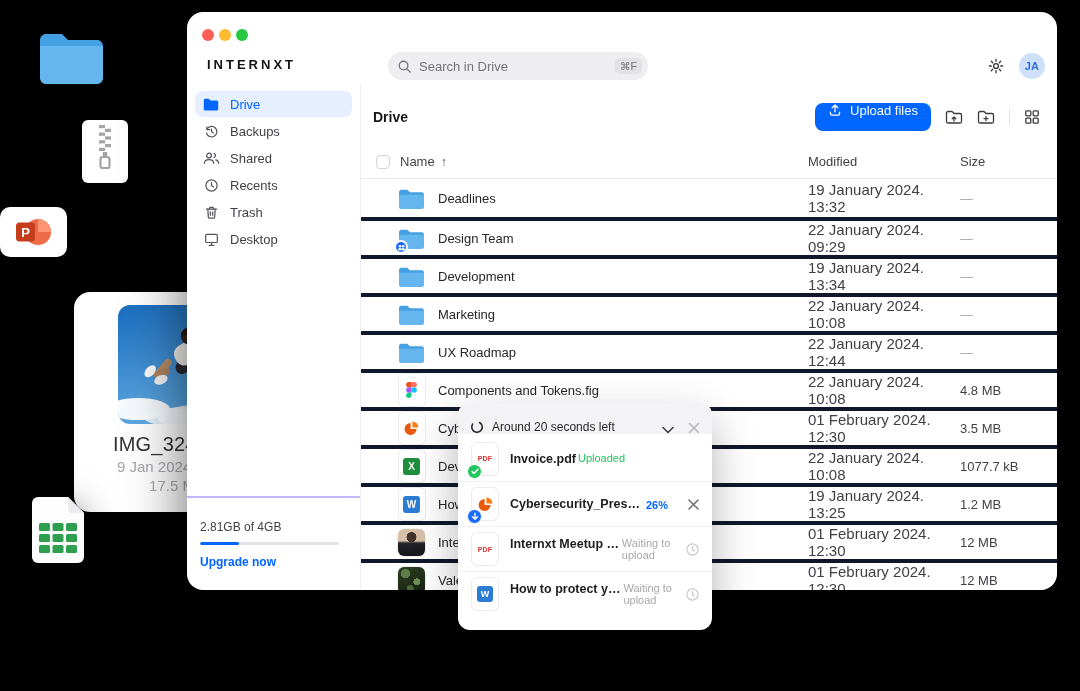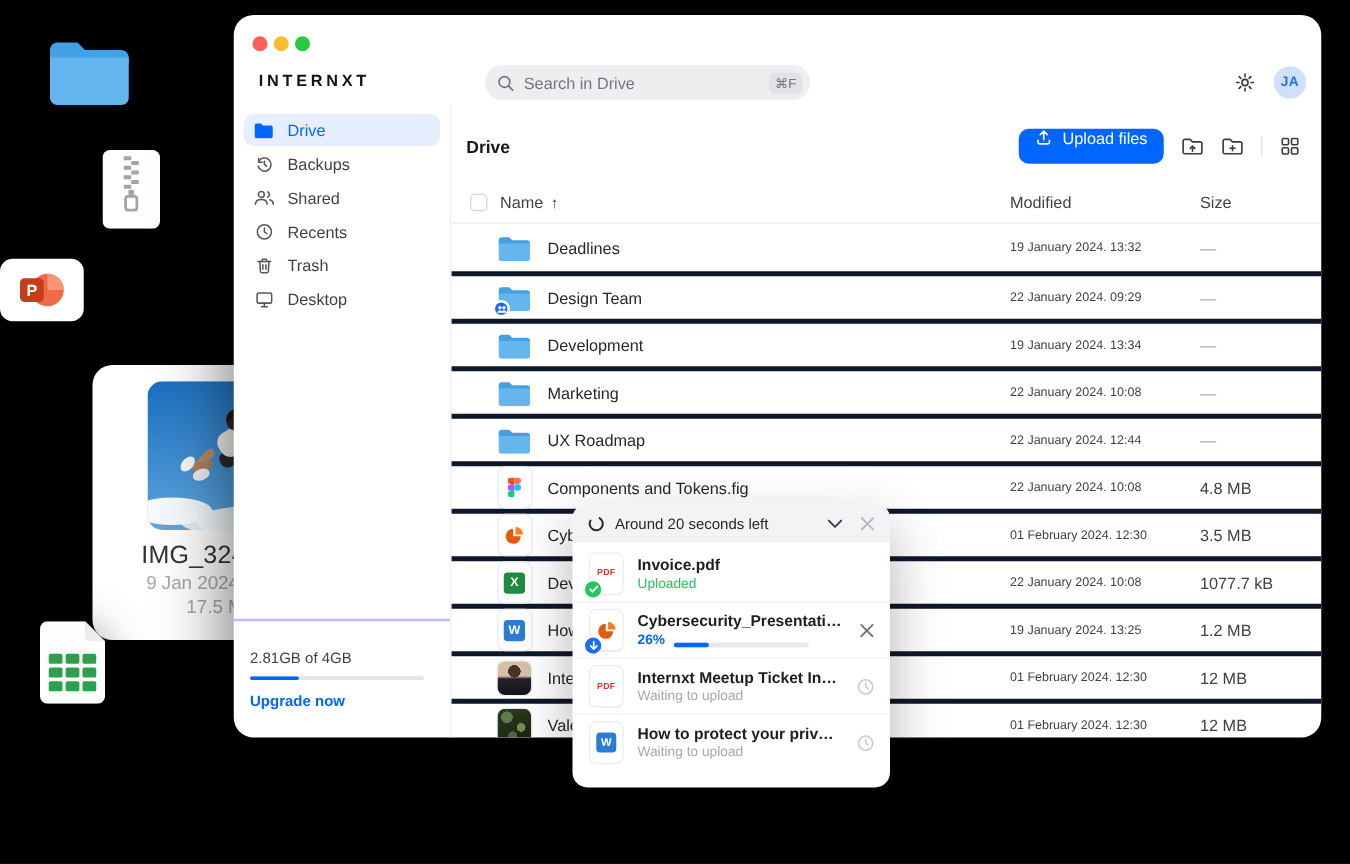--- a/index.html
+++ b/index.html
@@ -65,21 +65,21 @@
 .col-name{flex:1;display:flex;gap:6px;align-items:center}
 .sort-arrow{font-size:12px;color:#3f3f46}
 .col-mod{width:152px}
 .col-size{width:80px}
 
 .table-body{flex:1;overflow:hidden}
 .t-row{display:flex;align-items:center;height:38px;padding:0 17px 0 37px}
 .t-row + .t-row{border-top:4px solid #0f172a}
 .t-icon{width:27px;height:28px;margin-right:13px;position:relative;display:flex;align-items:center;justify-content:center;flex:0 0 auto}
 .t-name{flex:1;font-size:13px;color:#26262b;white-space:nowrap;overflow:hidden;min-width:0}
-.t-mod{width:152px;font-size:10px;color:#3f3f46;flex:0 0 auto}
+.t-mod{width:152px;font-size:15px;color:#3f3f46;flex:0 0 auto}
 .t-size{width:80px;font-size:13px;color:#3f3f46;flex:0 0 auto}
 .t-size.dim{color:#a7a7ad}
 
 .fcard{width:26px;height:32px;background:#fff;border-radius:5px;display:flex;align-items:center;justify-content:center;
   box-shadow:0 0 0 1px #ececf0,0 1px 2px rgba(0,0,0,.07)}
 .mini-sq{width:17px;height:17px;border-radius:3px;color:#fff;font-size:10px;font-weight:700;
   display:flex;align-items:center;justify-content:center}
 .mini-sq.xls{background:#1e8e3e}
 .mini-sq.doc{background:#2b7cd3}
 .pdf-txt{font-size:7px;font-weight:800;color:#e03131;letter-spacing:.2px}
@@ -91,30 +91,30 @@
   radial-gradient(circle at 28% 25%,#5c7d47 0 16%,rgba(0,0,0,0) 17%),
   radial-gradient(circle at 70% 55%,#6f8f55 0 14%,rgba(0,0,0,0) 15%),
   radial-gradient(circle at 45% 80%,#49663a 0 13%,rgba(0,0,0,0) 14%),
   linear-gradient(160deg,#2d4022,#161f0e)}
 .folder-badge{position:absolute;left:-4px;bottom:-2px;width:14px;height:14px;border-radius:50%;
   background:#1b6bff;border:2px solid #fff;display:flex;align-items:center;justify-content:center}
 
 
 .upload-popup{position:absolute;left:458px;top:403px;width:254px;background:#fff;border-radius:12px;
   box-shadow:0 18px 44px rgba(0,0,0,.3);overflow:hidden}
-.popup-header{height:31px;background:#f3f3f6;display:flex;align-items:center;padding:0 12px;gap:8px}
+.popup-header{height:31px;background:#f3f3f6;display:flex;align-items:flex-end;padding:0 12px;gap:8px}
 .spinner{display:flex;color:#27272a}
 .popup-title{flex:1;font-size:12px;font-weight:500;color:#27272a}
 .chev{display:flex;color:#3f3f46;margin-right:6px;cursor:default}
 .pclose{display:flex;color:#b7b7bd;cursor:default}
 .popup-body{padding:2px 0 14px}
 .p-item{display:flex;align-items:center;height:45px;padding:0 12px 0 14px;gap:12px}
 .p-item + .p-item{border-top:1px solid #f1f1f4}
 .p-icon{position:relative;width:26px;height:32px;flex:0 0 auto}
-.p-text{flex:1;display:flex;flex-direction:column;gap:2px;min-width:0}
+.p-text{flex:1;display:flex;flex-direction:row;gap:2px;min-width:0}
 .p-name{font-size:12.5px;font-weight:600;color:#1d1d22;white-space:nowrap;overflow:hidden;text-overflow:ellipsis}
 .p-status{font-size:11px}
 .p-status.green{color:#22c55e}
 .p-status.gray{color:#a7a7ad}
 .p-status-row{display:flex;align-items:flex-end;gap:7px}
 .pct{font-size:11px;font-weight:600;color:#0066ff}
 .pbar{flex:1;max-width:108px;height:4px;border-radius:2px;background:#e8e8ec;overflow:hidden}
 .pfill{display:block;height:100%;border-radius:2px;background:#0066ff}
 .p-right{display:flex;color:#6f6f76;flex:0 0 auto}
 .p-right.dim{color:#c9c9cf}

